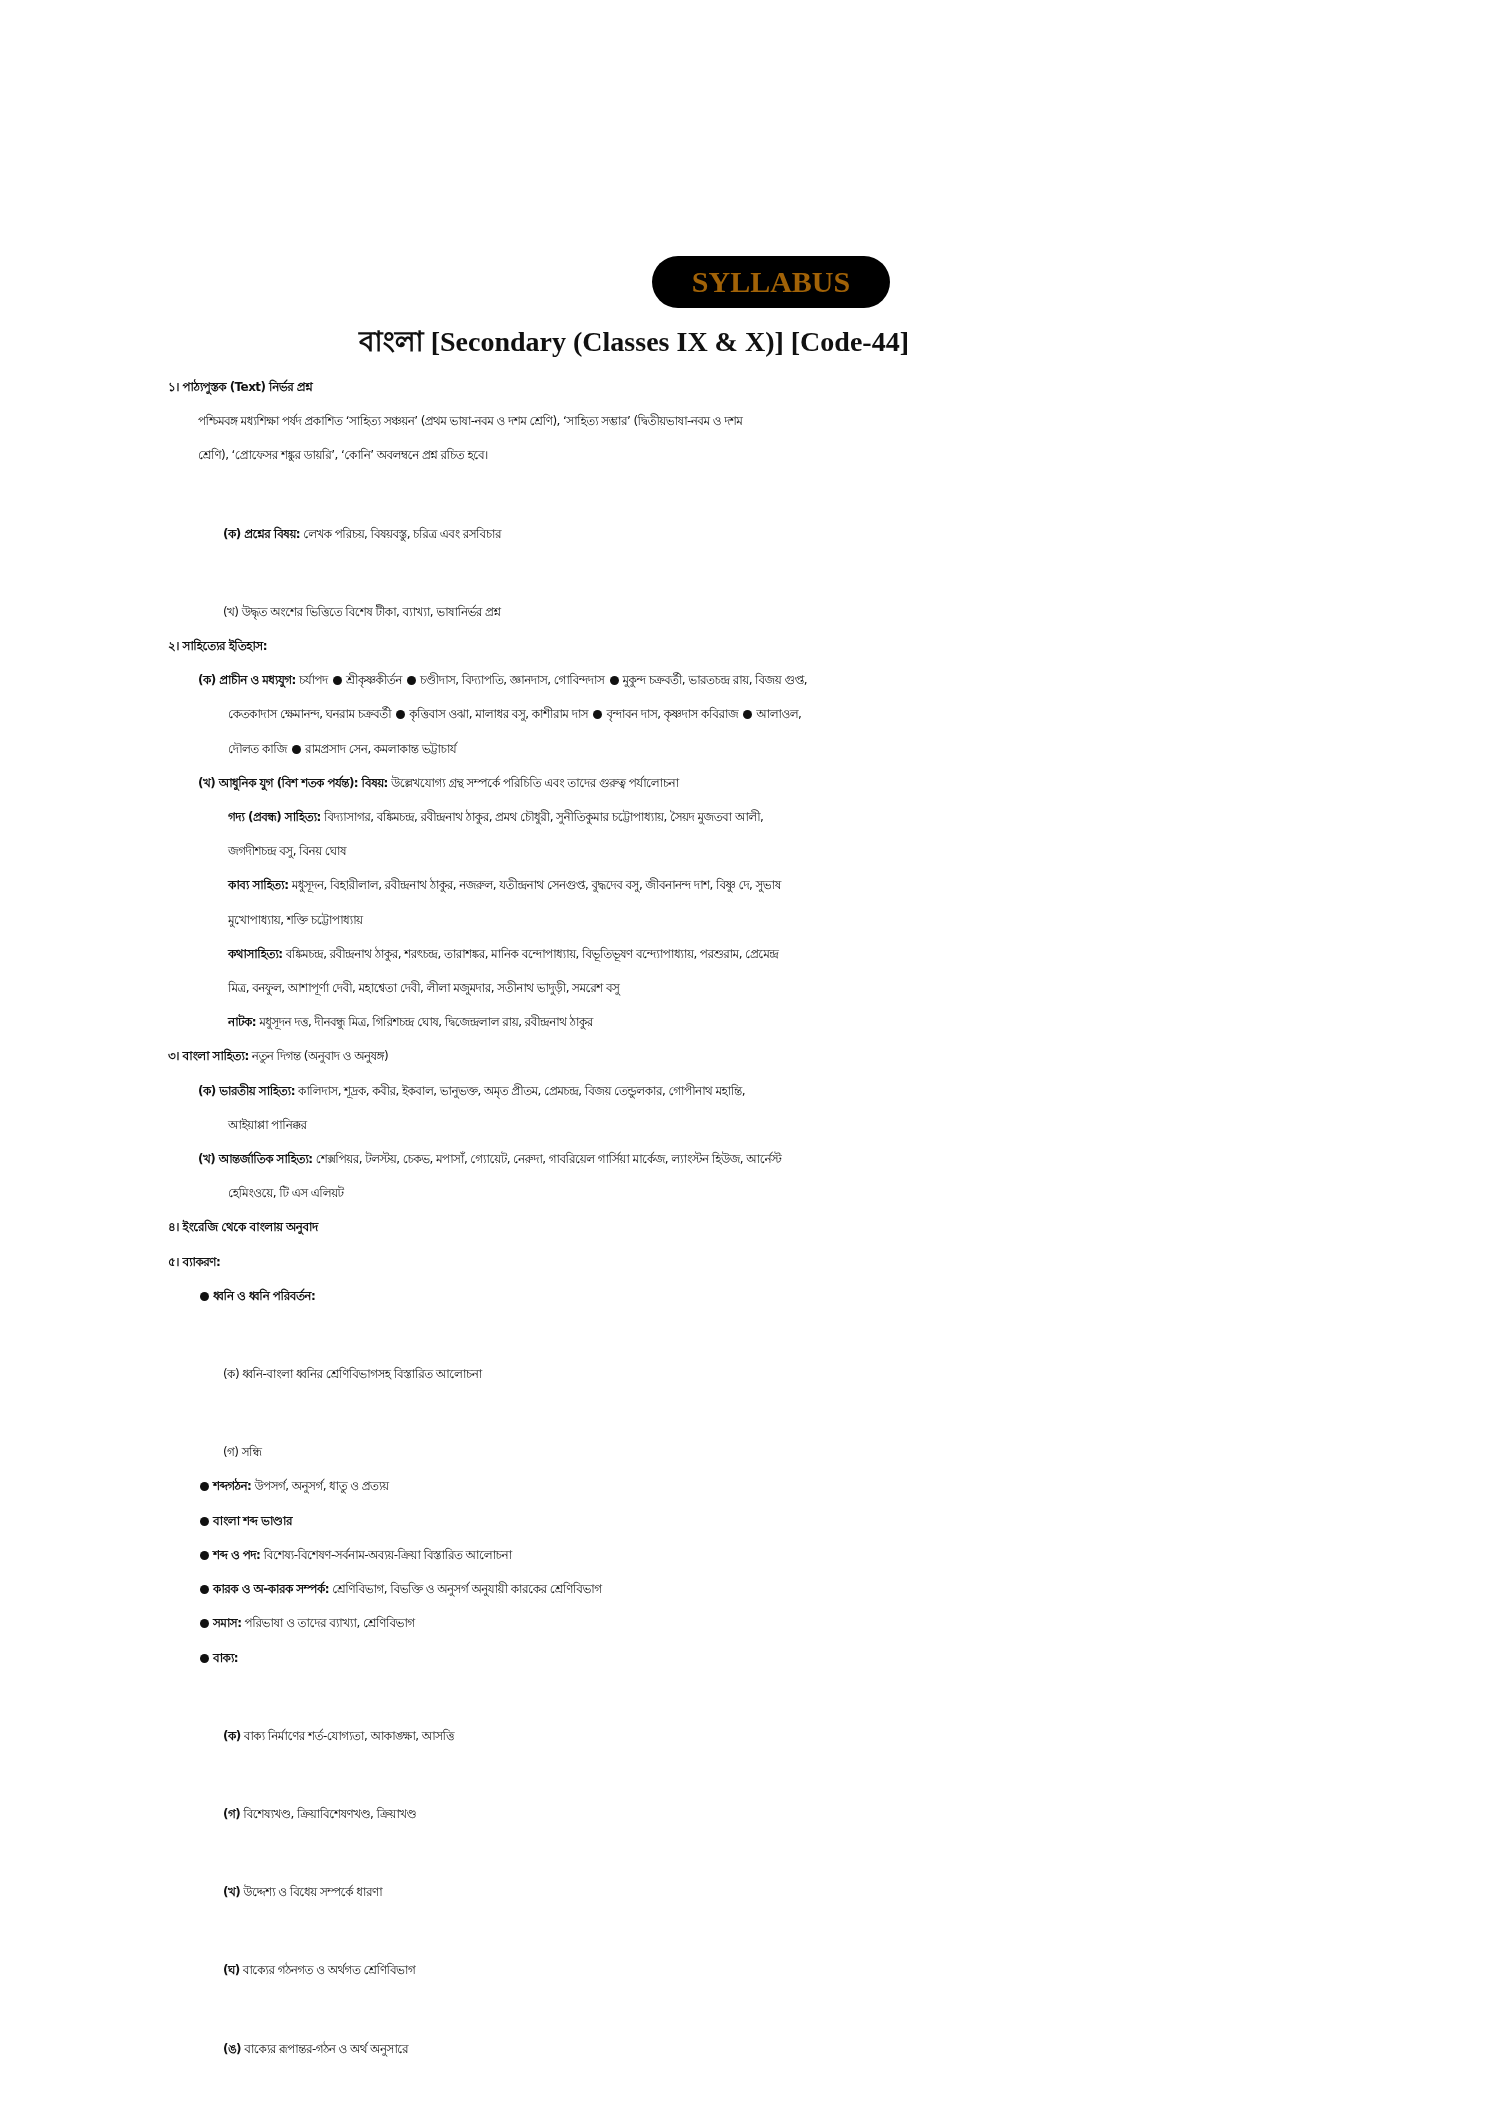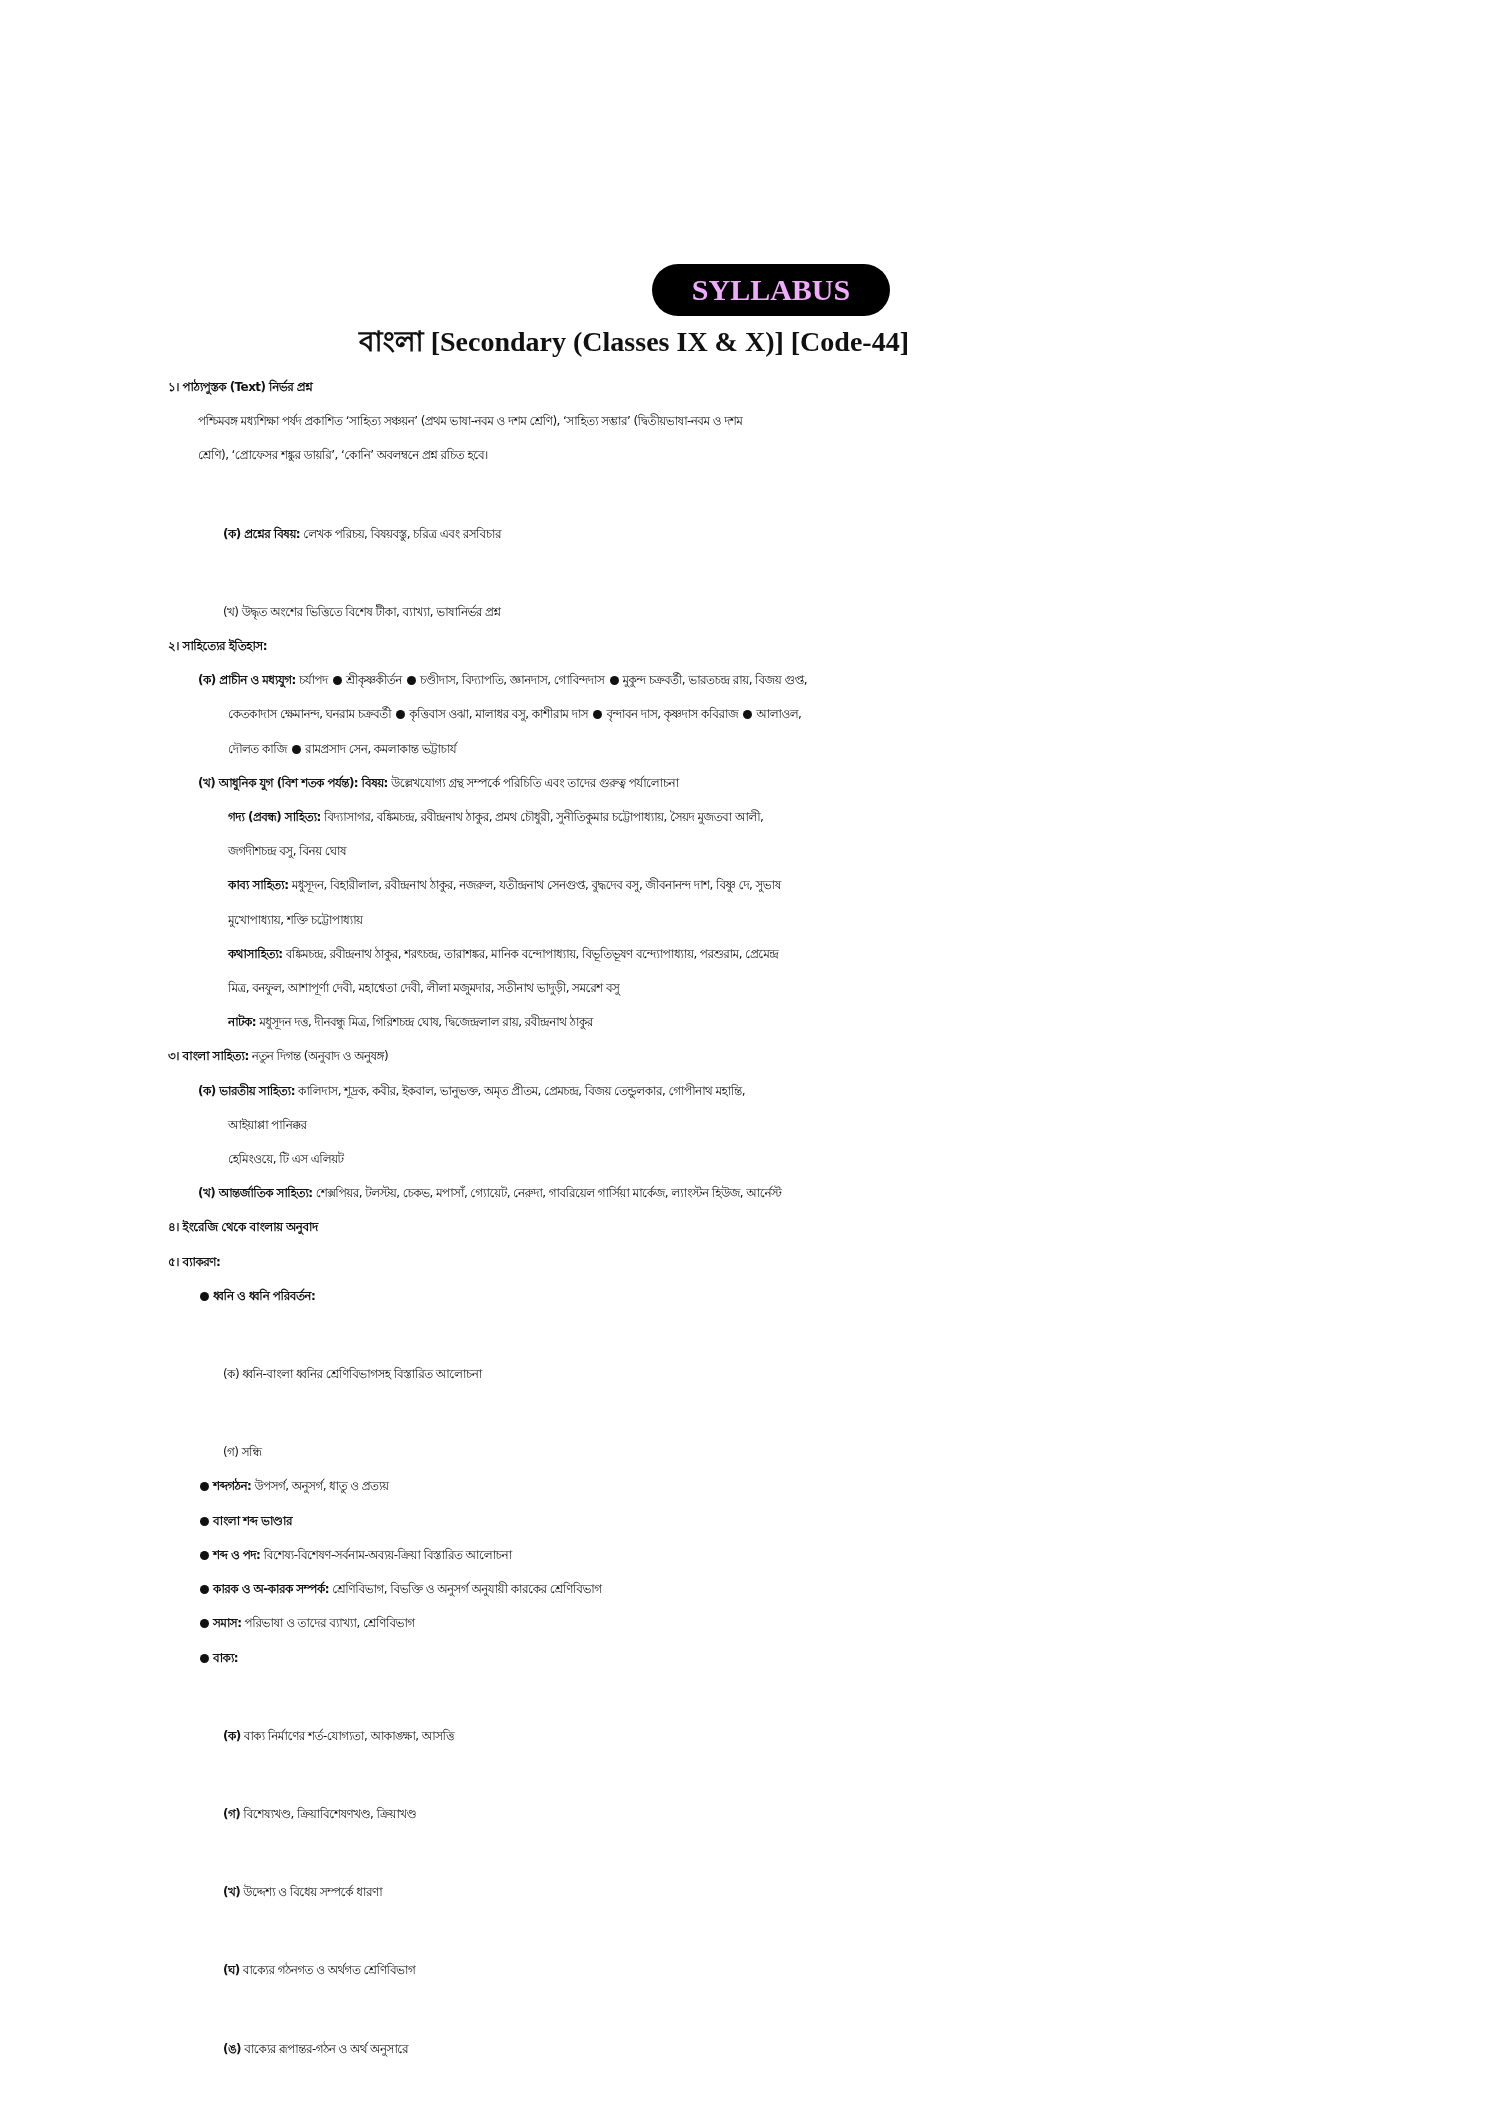--- a/index.html
+++ b/index.html
@@ -1,19 +1,19 @@
 <!DOCTYPE html>
 <html><head>
 <meta charset="utf-8">
 <style>
   html, body { margin:0; padding:0; background:#ffffff; }
   body { width:1500px; height:2121px; position:relative; overflow:hidden;
          font-family:"DejaVu Sans", sans-serif; color:#111; }
-  .badge { position:absolute; left:652px; top:264px; width:238px; height:52px;
-           background:#000; border-radius:26px; color:#f0abfc; text-align:center;
+  .badge { position:absolute; left:652px; top:256px; width:238px; height:52px;
+           background:#000; border-radius:26px; color:#a16207; text-align:center;
            font-family:"Liberation Serif", serif; font-weight:bold; font-size:30px; line-height:52px; }
   .subtitle { position:absolute; left:0; width:1268px; top:322px; text-align:center;
               font-family:"Liberation Serif", serif; font-weight:bold; font-size:28px; line-height:40px; }
   .content { position:absolute; left:168px; top:370px; width:1190px;
              font-size:12px; line-height:34.2px; letter-spacing:-0.6px; }
   .line { white-space:nowrap; overflow:hidden; }
   .b { font-weight:bold; }
   .i1 { padding-left:30px; }
   .i2 { padding-left:55px;margin-top:44px; }
   .i3 { padding-left:60px; }
@@ -42,22 +42,22 @@
   <div class="line i3">জগদীশচন্দ্র বসু, বিনয় ঘোষ</div>
   <div class="line i3"><span class="b">কাব্য সাহিত্য:</span><span> মধুসূদন, বিহারীলাল, রবীন্দ্রনাথ ঠাকুর, নজরুল, যতীন্দ্রনাথ সেনগুপ্ত, বুদ্ধদেব বসু, জীবনানন্দ দাশ, বিষ্ণু দে, সুভাষ</span></div>
   <div class="line i3">মুখোপাধ্যায়, শক্তি চট্টোপাধ্যায়</div>
   <div class="line i3"><span class="b">কথাসাহিত্য:</span><span> বঙ্কিমচন্দ্র, রবীন্দ্রনাথ ঠাকুর, শরৎচন্দ্র, তারাশঙ্কর, মানিক বন্দোপাধ্যায়, বিভূতিভূষণ বন্দ্যোপাধ্যায়, পরশুরাম, প্রেমেন্দ্র</span></div>
   <div class="line i3">মিত্র, বনফুল, আশাপূর্ণা দেবী, মহাশ্বেতা দেবী, লীলা মজুমদার, সতীনাথ ভাদুড়ী, সমরেশ বসু</div>
   <div class="line i3"><span class="b">নাটক:</span><span> মধুসূদন দত্ত, দীনবন্ধু মিত্র, গিরিশচন্দ্র ঘোষ, দ্বিজেন্দ্রলাল রায়, রবীন্দ্রনাথ ঠাকুর</span></div>
 
   <div class="line"><span class="b">৩। বাংলা সাহিত্য:</span><span> নতুন দিগন্ত (অনুবাদ ও অনুষঙ্গ)</span></div>
   <div class="line i1"><span class="b">(ক) ভারতীয় সাহিত্য:</span><span> কালিদাস, শূদ্রক, কবীর, ইকবাল, ভানুভক্ত, অমৃত প্রীতম, প্রেমচন্দ্র, বিজয় তেন্ডুলকার, গোপীনাথ মহান্তি,</span></div>
   <div class="line i3">আইয়াপ্পা পানিক্কর</div>
+  <div class="line i1"><span class="b">(খ) আন্তর্জাতিক সাহিত্য:</span><span> শেক্সপিয়র, টলস্টয়, চেকভ, মপাসাঁ, গ্যোয়েট, নেরুদা, গাবরিয়েল গার্সিয়া মার্কেজ, ল্যাংস্টন হিউজ, আর্নেস্ট</span></div>
   <div class="line i3">হেমিংওয়ে, টি এস এলিয়ট</div>
-  <div class="line i1"><span class="b">(খ) আন্তর্জাতিক সাহিত্য:</span><span> শেক্সপিয়র, টলস্টয়, চেকভ, মপাসাঁ, গ্যোয়েট, নেরুদা, গাবরিয়েল গার্সিয়া মার্কেজ, ল্যাংস্টন হিউজ, আর্নেস্ট</span></div>
 
   <div class="line b">৪। ইংরেজি থেকে বাংলায় অনুবাদ</div>
 
   <div class="line b">৫। ব্যাকরণ:</div>
   <div class="line i1"><span class="bullet"></span><span class="b">ধ্বনি ও ধ্বনি পরিবর্তন:</span></div>
   <div class="line i2">(ক) ধ্বনি-বাংলা ধ্বনির শ্রেণিবিভাগসহ বিস্তারিত আলোচনা</div>
   <div class="line i2">(গ) সন্ধি</div>
   <div class="line i1"><span class="bullet"></span><span class="b">শব্দগঠন:</span><span> উপসর্গ, অনুসর্গ, ধাতু ও প্রত্যয়</span></div>
   <div class="line i1"><span class="bullet"></span><span class="b">বাংলা শব্দ ভাণ্ডার</span></div>
   <div class="line i1"><span class="bullet"></span><span class="b">শব্দ ও পদ:</span><span> বিশেষ্য-বিশেষণ-সর্বনাম-অব্যয়-ক্রিয়া বিস্তারিত আলোচনা</span></div>

